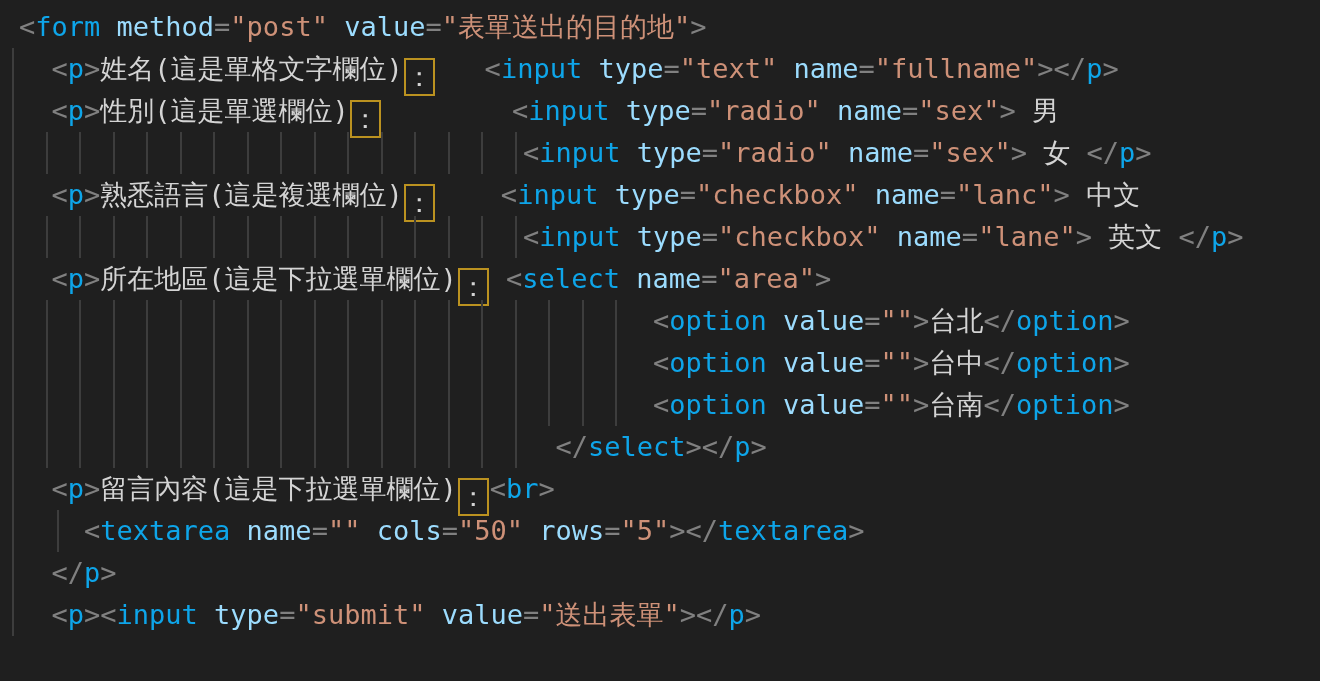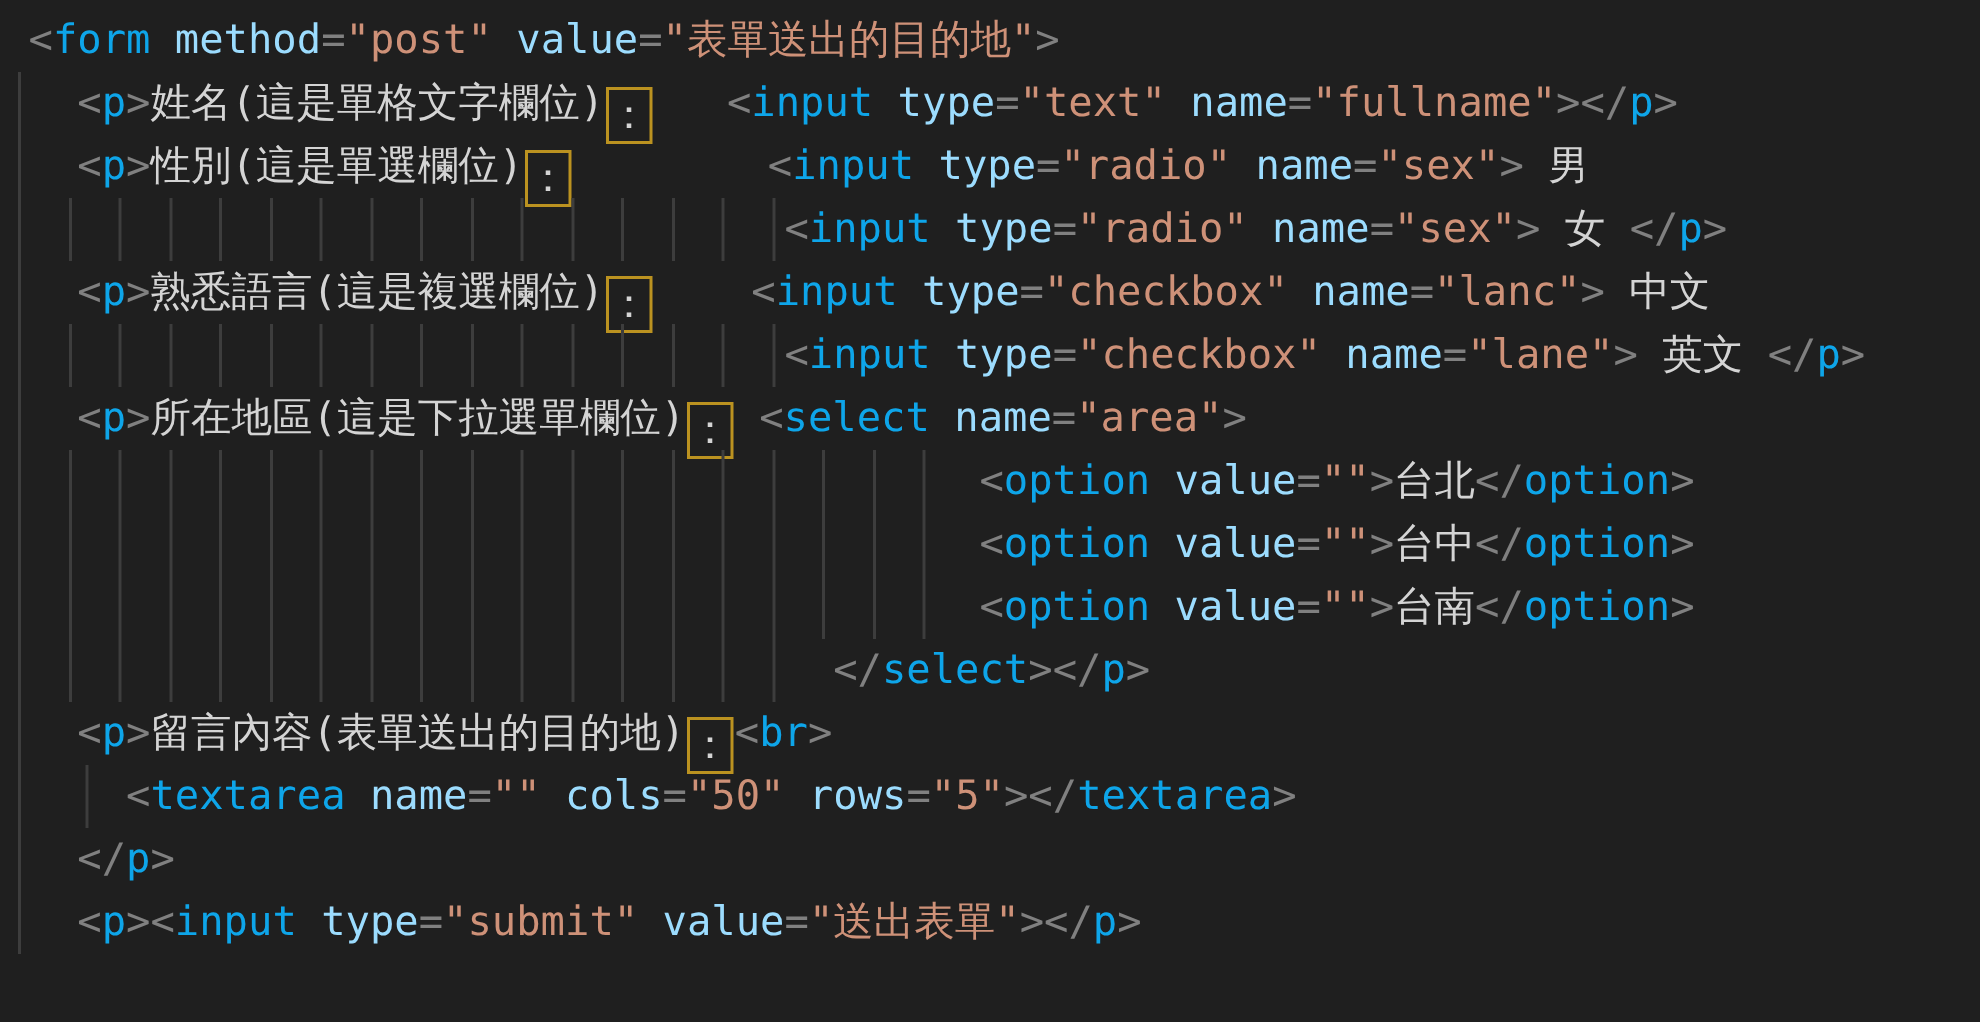--- a/index.html
+++ b/index.html
@@ -56,17 +56,17 @@
     <div class="line"><span class="guide" style="left: 12px;"></span><span class="tok c-x">  </span><span class="tok c-p">&lt;</span><span class="tok c-t">p</span><span class="tok c-p">&gt;</span><span class="tok c-x">姓名(這是單格文字欄位)</span><span class="tok c-b">：</span><span class="tok c-x">   </span><span class="tok c-p">&lt;</span><span class="tok c-t">input</span><span class="tok c-a"> type</span><span class="tok c-p">=</span><span class="tok c-s">"text"</span><span class="tok c-a"> name</span><span class="tok c-p">=</span><span class="tok c-s">"fullname"</span><span class="tok c-p">&gt;&lt;/</span><span class="tok c-t">p</span><span class="tok c-p">&gt;</span></div>
     <div class="line"><span class="guide" style="left: 12px;"></span><span class="tok c-x">  </span><span class="tok c-p">&lt;</span><span class="tok c-t">p</span><span class="tok c-p">&gt;</span><span class="tok c-x">性別(這是單選欄位)</span><span class="tok c-b">：</span><span class="tok c-x">        </span><span class="tok c-p">&lt;</span><span class="tok c-t">input</span><span class="tok c-a"> type</span><span class="tok c-p">=</span><span class="tok c-s">"radio"</span><span class="tok c-a"> name</span><span class="tok c-p">=</span><span class="tok c-s">"sex"</span><span class="tok c-p">&gt;</span><span class="tok c-x"> 男</span></div>
     <div class="line"><span class="guide" style="left: 12px;"></span><span class="guide" style="left: 46px;"></span><span class="guide" style="left: 79px;"></span><span class="guide" style="left: 113px;"></span><span class="guide" style="left: 146px;"></span><span class="guide" style="left: 180px;"></span><span class="guide" style="left: 213px;"></span><span class="guide" style="left: 247px;"></span><span class="guide" style="left: 280px;"></span><span class="guide" style="left: 314px;"></span><span class="guide" style="left: 347px;"></span><span class="guide" style="left: 381px;"></span><span class="guide" style="left: 414px;"></span><span class="guide" style="left: 448px;"></span><span class="guide" style="left: 481px;"></span><span class="guide" style="left: 515px;"></span><span class="tok c-x">                               </span><span class="tok c-p">&lt;</span><span class="tok c-t">input</span><span class="tok c-a"> type</span><span class="tok c-p">=</span><span class="tok c-s">"radio"</span><span class="tok c-a"> name</span><span class="tok c-p">=</span><span class="tok c-s">"sex"</span><span class="tok c-p">&gt;</span><span class="tok c-x"> 女 </span><span class="tok c-p">&lt;/</span><span class="tok c-t">p</span><span class="tok c-p">&gt;</span></div>
     <div class="line"><span class="guide" style="left: 12px;"></span><span class="tok c-x">  </span><span class="tok c-p">&lt;</span><span class="tok c-t">p</span><span class="tok c-p">&gt;</span><span class="tok c-x">熟悉語言(這是複選欄位)</span><span class="tok c-b">：</span><span class="tok c-x">    </span><span class="tok c-p">&lt;</span><span class="tok c-t">input</span><span class="tok c-a"> type</span><span class="tok c-p">=</span><span class="tok c-s">"checkbox"</span><span class="tok c-a"> name</span><span class="tok c-p">=</span><span class="tok c-s">"lanc"</span><span class="tok c-p">&gt;</span><span class="tok c-x"> 中文</span></div>
     <div class="line"><span class="guide" style="left: 12px;"></span><span class="guide" style="left: 46px;"></span><span class="guide" style="left: 79px;"></span><span class="guide" style="left: 113px;"></span><span class="guide" style="left: 146px;"></span><span class="guide" style="left: 180px;"></span><span class="guide" style="left: 213px;"></span><span class="guide" style="left: 247px;"></span><span class="guide" style="left: 280px;"></span><span class="guide" style="left: 314px;"></span><span class="guide" style="left: 347px;"></span><span class="guide" style="left: 381px;"></span><span class="guide" style="left: 414px;"></span><span class="guide" style="left: 448px;"></span><span class="guide" style="left: 481px;"></span><span class="guide" style="left: 515px;"></span><span class="tok c-x">                               </span><span class="tok c-p">&lt;</span><span class="tok c-t">input</span><span class="tok c-a"> type</span><span class="tok c-p">=</span><span class="tok c-s">"checkbox"</span><span class="tok c-a"> name</span><span class="tok c-p">=</span><span class="tok c-s">"lane"</span><span class="tok c-p">&gt;</span><span class="tok c-x"> 英文 </span><span class="tok c-p">&lt;/</span><span class="tok c-t">p</span><span class="tok c-p">&gt;</span></div>
     <div class="line"><span class="guide" style="left: 12px;"></span><span class="tok c-x">  </span><span class="tok c-p">&lt;</span><span class="tok c-t">p</span><span class="tok c-p">&gt;</span><span class="tok c-x">所在地區(這是下拉選單欄位)</span><span class="tok c-b">：</span><span class="tok c-x"> </span><span class="tok c-p">&lt;</span><span class="tok c-t">select</span><span class="tok c-a"> name</span><span class="tok c-p">=</span><span class="tok c-s">"area"</span><span class="tok c-p">&gt;</span></div>
     <div class="line"><span class="guide" style="left: 12px;"></span><span class="guide" style="left: 46px;"></span><span class="guide" style="left: 79px;"></span><span class="guide" style="left: 113px;"></span><span class="guide" style="left: 146px;"></span><span class="guide" style="left: 180px;"></span><span class="guide" style="left: 213px;"></span><span class="guide" style="left: 247px;"></span><span class="guide" style="left: 280px;"></span><span class="guide" style="left: 314px;"></span><span class="guide" style="left: 347px;"></span><span class="guide" style="left: 381px;"></span><span class="guide" style="left: 414px;"></span><span class="guide" style="left: 448px;"></span><span class="guide" style="left: 481px;"></span><span class="guide" style="left: 515px;"></span><span class="guide" style="left: 548px;"></span><span class="guide" style="left: 582px;"></span><span class="guide" style="left: 615px;"></span><span class="tok c-x">                                       </span><span class="tok c-p">&lt;</span><span class="tok c-t">option</span><span class="tok c-a"> value</span><span class="tok c-p">=</span><span class="tok c-s">""</span><span class="tok c-p">&gt;</span><span class="tok c-x">台北</span><span class="tok c-p">&lt;/</span><span class="tok c-t">option</span><span class="tok c-p">&gt;</span></div>
     <div class="line"><span class="guide" style="left: 12px;"></span><span class="guide" style="left: 46px;"></span><span class="guide" style="left: 79px;"></span><span class="guide" style="left: 113px;"></span><span class="guide" style="left: 146px;"></span><span class="guide" style="left: 180px;"></span><span class="guide" style="left: 213px;"></span><span class="guide" style="left: 247px;"></span><span class="guide" style="left: 280px;"></span><span class="guide" style="left: 314px;"></span><span class="guide" style="left: 347px;"></span><span class="guide" style="left: 381px;"></span><span class="guide" style="left: 414px;"></span><span class="guide" style="left: 448px;"></span><span class="guide" style="left: 481px;"></span><span class="guide" style="left: 515px;"></span><span class="guide" style="left: 548px;"></span><span class="guide" style="left: 582px;"></span><span class="guide" style="left: 615px;"></span><span class="tok c-x">                                       </span><span class="tok c-p">&lt;</span><span class="tok c-t">option</span><span class="tok c-a"> value</span><span class="tok c-p">=</span><span class="tok c-s">""</span><span class="tok c-p">&gt;</span><span class="tok c-x">台中</span><span class="tok c-p">&lt;/</span><span class="tok c-t">option</span><span class="tok c-p">&gt;</span></div>
     <div class="line"><span class="guide" style="left: 12px;"></span><span class="guide" style="left: 46px;"></span><span class="guide" style="left: 79px;"></span><span class="guide" style="left: 113px;"></span><span class="guide" style="left: 146px;"></span><span class="guide" style="left: 180px;"></span><span class="guide" style="left: 213px;"></span><span class="guide" style="left: 247px;"></span><span class="guide" style="left: 280px;"></span><span class="guide" style="left: 314px;"></span><span class="guide" style="left: 347px;"></span><span class="guide" style="left: 381px;"></span><span class="guide" style="left: 414px;"></span><span class="guide" style="left: 448px;"></span><span class="guide" style="left: 481px;"></span><span class="guide" style="left: 515px;"></span><span class="guide" style="left: 548px;"></span><span class="guide" style="left: 582px;"></span><span class="guide" style="left: 615px;"></span><span class="tok c-x">                                       </span><span class="tok c-p">&lt;</span><span class="tok c-t">option</span><span class="tok c-a"> value</span><span class="tok c-p">=</span><span class="tok c-s">""</span><span class="tok c-p">&gt;</span><span class="tok c-x">台南</span><span class="tok c-p">&lt;/</span><span class="tok c-t">option</span><span class="tok c-p">&gt;</span></div>
     <div class="line"><span class="guide" style="left: 12px;"></span><span class="guide" style="left: 46px;"></span><span class="guide" style="left: 79px;"></span><span class="guide" style="left: 113px;"></span><span class="guide" style="left: 146px;"></span><span class="guide" style="left: 180px;"></span><span class="guide" style="left: 213px;"></span><span class="guide" style="left: 247px;"></span><span class="guide" style="left: 280px;"></span><span class="guide" style="left: 314px;"></span><span class="guide" style="left: 347px;"></span><span class="guide" style="left: 381px;"></span><span class="guide" style="left: 414px;"></span><span class="guide" style="left: 448px;"></span><span class="guide" style="left: 481px;"></span><span class="guide" style="left: 515px;"></span><span class="tok c-x">                                 </span><span class="tok c-p">&lt;/</span><span class="tok c-t">select</span><span class="tok c-p">&gt;&lt;/</span><span class="tok c-t">p</span><span class="tok c-p">&gt;</span></div>
-    <div class="line"><span class="guide" style="left: 12px;"></span><span class="tok c-x">  </span><span class="tok c-p">&lt;</span><span class="tok c-t">p</span><span class="tok c-p">&gt;</span><span class="tok c-x">留言內容(表單送出的目的地)</span><span class="tok c-b">：</span><span class="tok c-p">&lt;</span><span class="tok c-t">br</span><span class="tok c-p">&gt;</span></div>
+    <div class="line"><span class="guide" style="left: 12px;"></span><span class="tok c-x">  </span><span class="tok c-p">&lt;</span><span class="tok c-t">p</span><span class="tok c-p">&gt;</span><span class="tok c-x">留言內容(這是下拉選單欄位)</span><span class="tok c-b">：</span><span class="tok c-p">&lt;</span><span class="tok c-t">br</span><span class="tok c-p">&gt;</span></div>
     <div class="line"><span class="guide" style="left: 12px;"></span><span class="guide" style="left: 57px;"></span><span class="tok c-x">    </span><span class="tok c-p">&lt;</span><span class="tok c-t">textarea</span><span class="tok c-a"> name</span><span class="tok c-p">=</span><span class="tok c-s">""</span><span class="tok c-a"> cols</span><span class="tok c-p">=</span><span class="tok c-s">"50"</span><span class="tok c-a"> rows</span><span class="tok c-p">=</span><span class="tok c-s">"5"</span><span class="tok c-p">&gt;&lt;/</span><span class="tok c-t">textarea</span><span class="tok c-p">&gt;</span></div>
     <div class="line"><span class="guide" style="left: 12px;"></span><span class="tok c-x">  </span><span class="tok c-p">&lt;/</span><span class="tok c-t">p</span><span class="tok c-p">&gt;</span></div>
     <div class="line"><span class="guide" style="left: 12px;"></span><span class="tok c-x">  </span><span class="tok c-p">&lt;</span><span class="tok c-t">p</span><span class="tok c-p">&gt;&lt;</span><span class="tok c-t">input</span><span class="tok c-a"> type</span><span class="tok c-p">=</span><span class="tok c-s">"submit"</span><span class="tok c-a"> value</span><span class="tok c-p">=</span><span class="tok c-s">"送出表單"</span><span class="tok c-p">&gt;&lt;/</span><span class="tok c-t">p</span><span class="tok c-p">&gt;</span></div>
   </div>
 
 </body></html>

